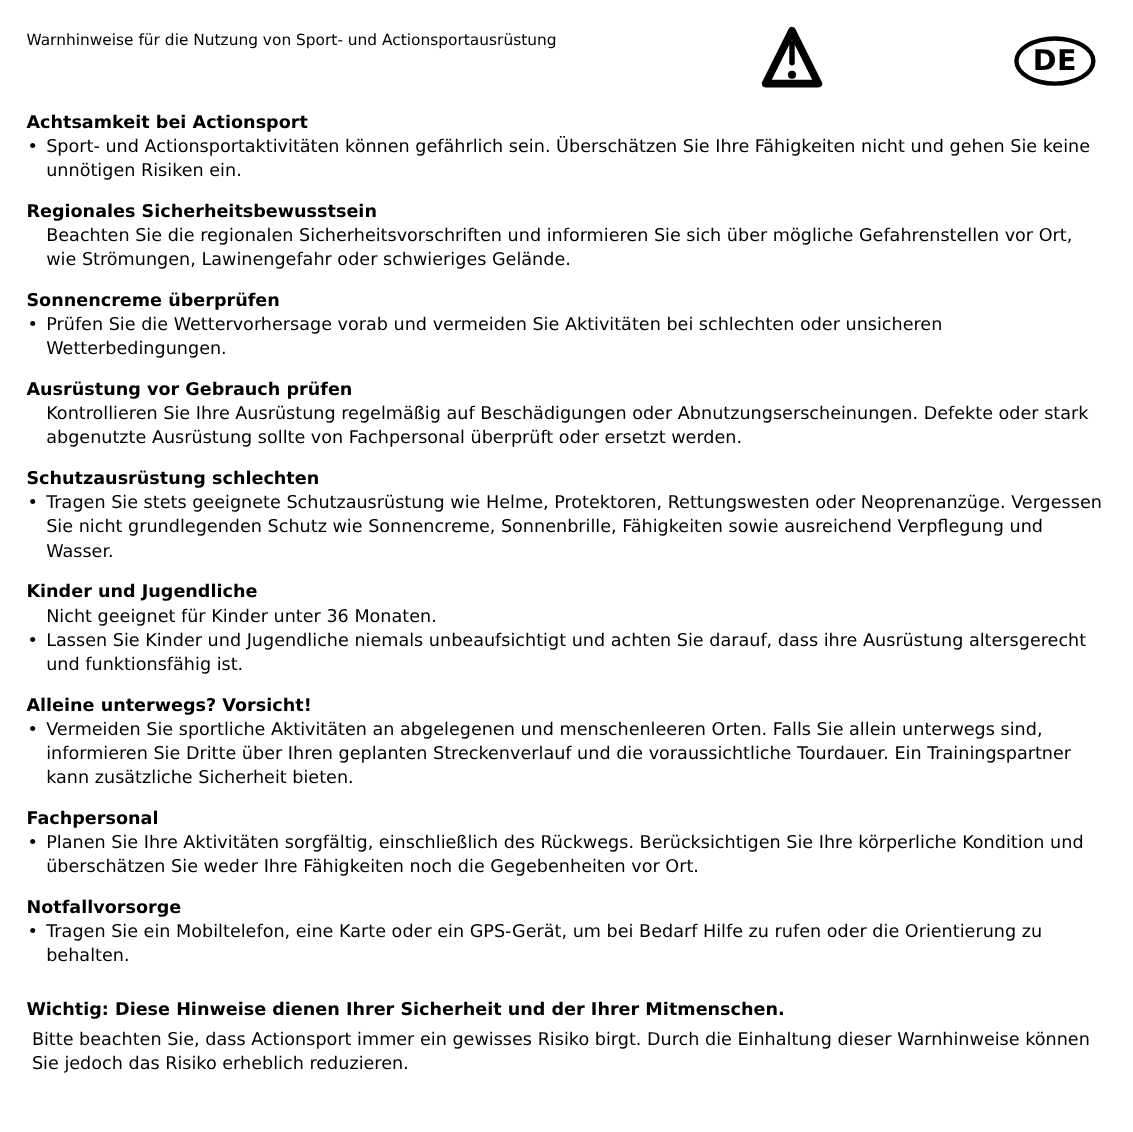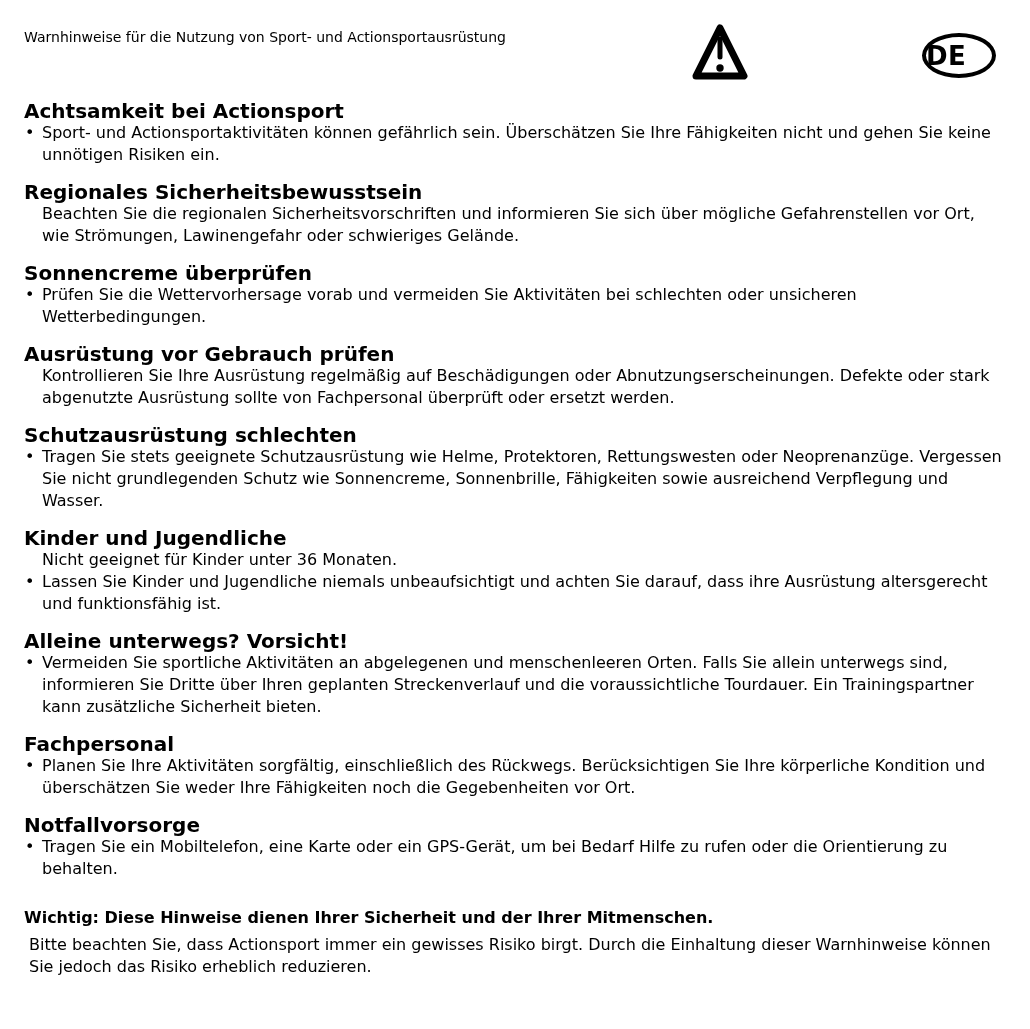--- a/index.html
+++ b/index.html
@@ -46,37 +46,37 @@
   .lang-badge {
     position: absolute;
     left: 922px;
     top: 33px;
     width: 74px;
     height: 45px;
     border: 4px solid #000000;
     border-radius: 50%;
     display: flex;
     align-items: center;
-    justify-content: flex-start;
+    justify-content: center;
     background: #ffffff;
   }
   .lang-badge-label {
     font-weight: bold;
     font-size: 26px;
     line-height: 1;
     letter-spacing: 0.5px;
   }
   
   .content {
     padding: 0 24px;
   }
   .section { margin: 0 0 15px 0; }
   .section-heading {
     margin: 0;
-    font-size: 20px;
+    font-size: 16px;
     font-weight: bold;
     line-height: 22px;
   }
   .item {
     position: relative;
     padding-left: 18px;
     line-height: 22px;
   }
   .bullet {
     position: absolute;

